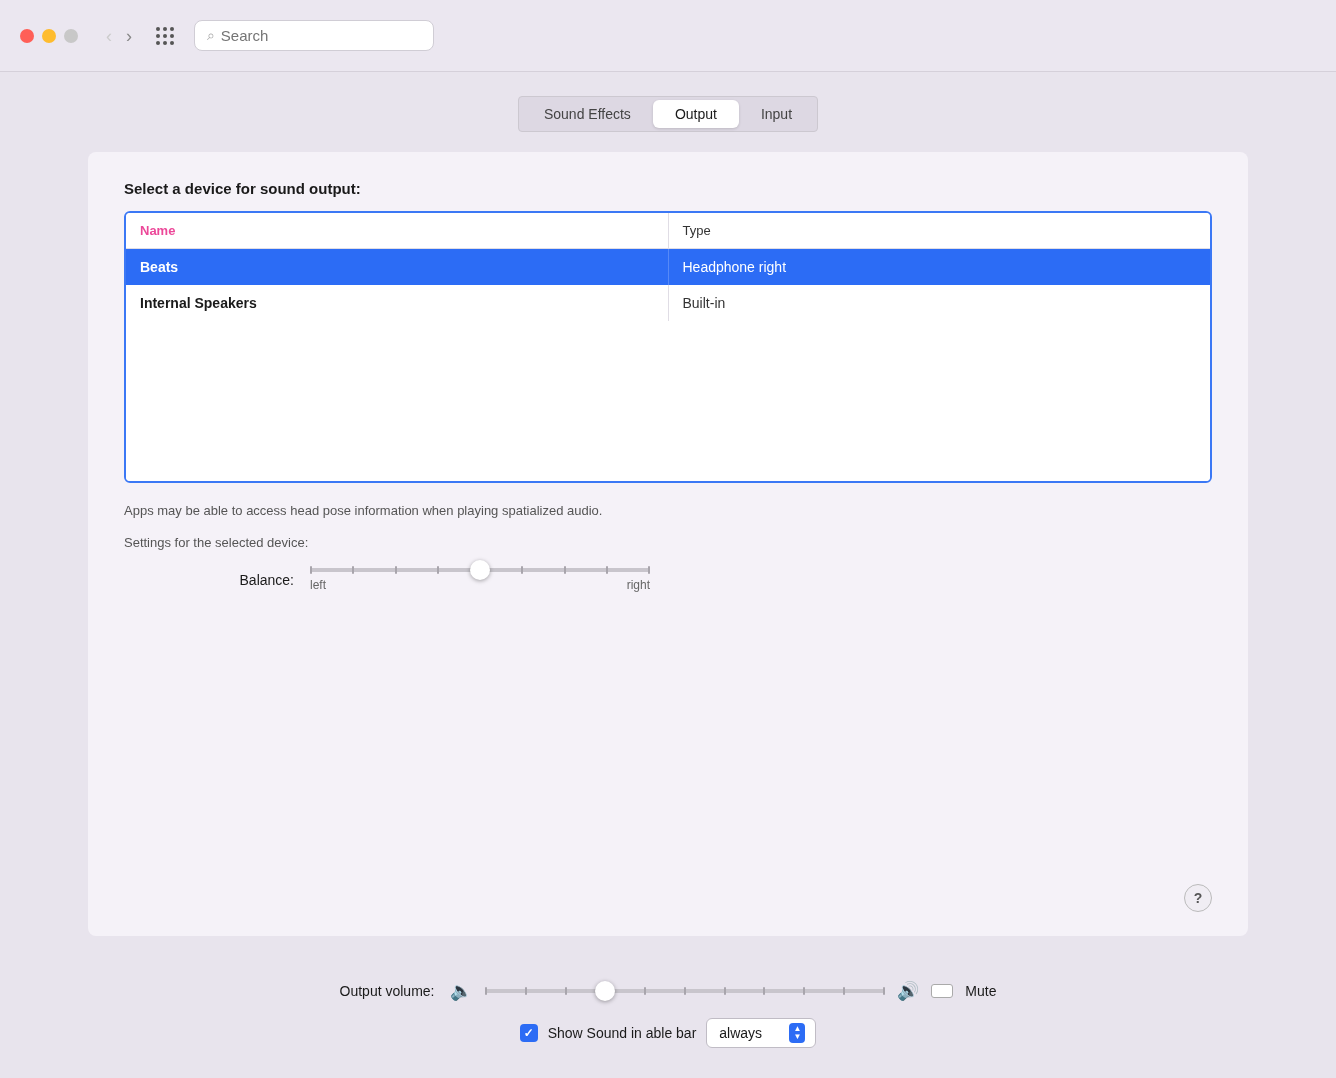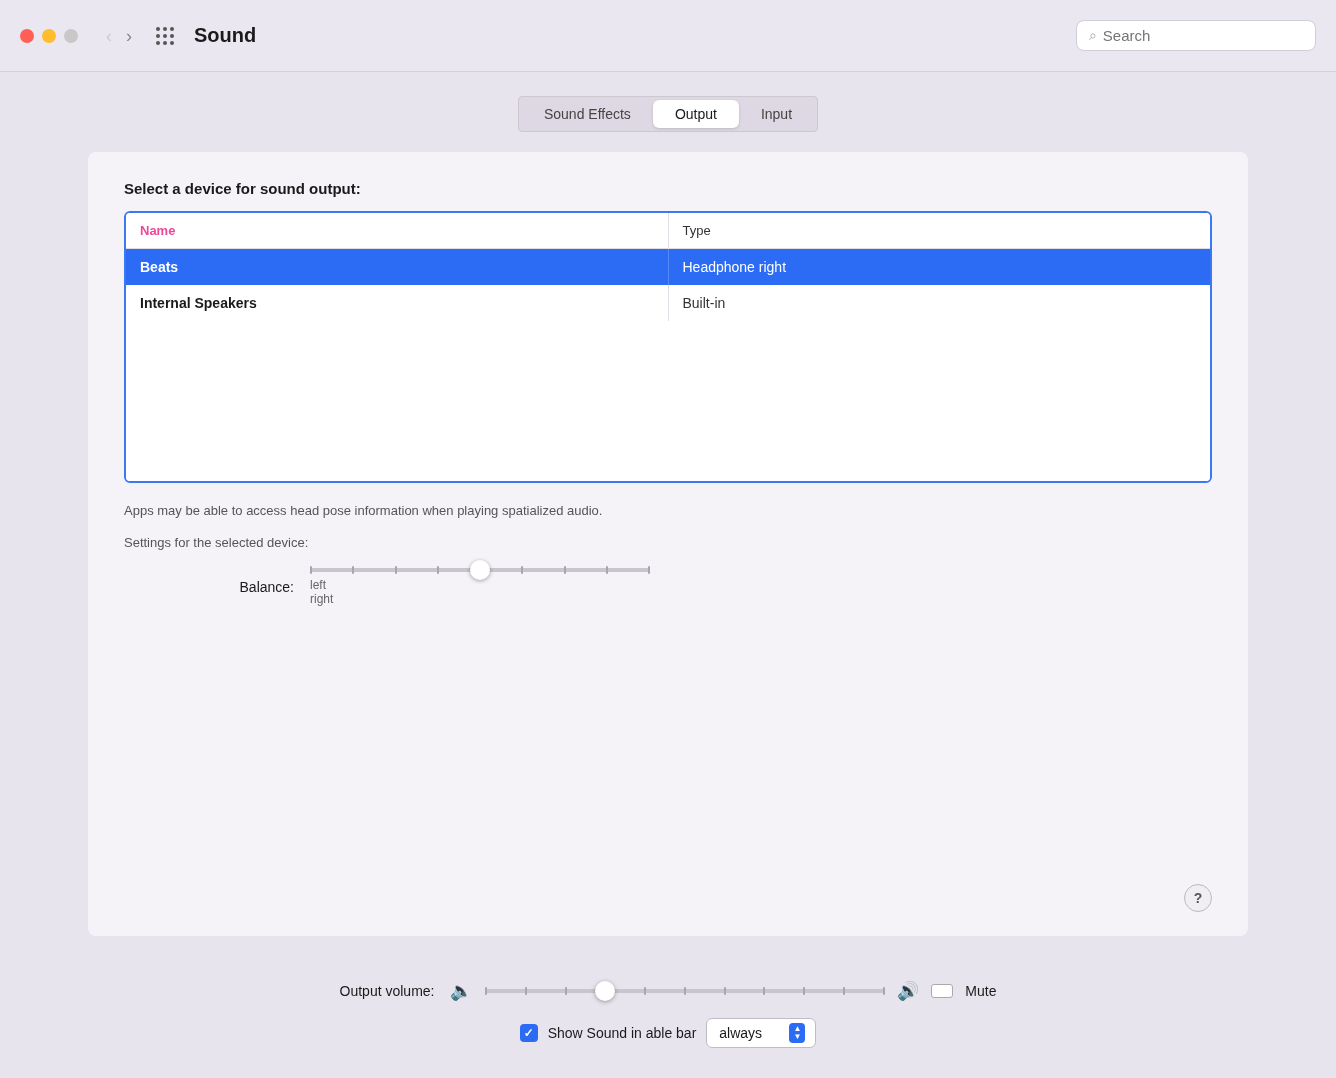--- a/index.html
+++ b/index.html
@@ -319,21 +319,20 @@
       transform: translateY(-50%);
       cursor: pointer;
     }
 
     .slider-labels {
       display: flex;
       justify-content: space-between;
       margin-top: 6px;
       font-size: 12px;
       color: #666;
-      flex-direction: column;
     }
 
     .help-btn {
       align-self: flex-end;
       width: 28px;
       height: 28px;
       border-radius: 50%;
       border: 1px solid #bbb;
       background: #f0edf3;
       cursor: pointer;
@@ -498,21 +497,20 @@
       <div class="grid-dot"></div>
       <div class="grid-dot"></div>
     <div class="grid-dot"></div>
       <div class="grid-dot"></div>
       <div class="grid-dot"></div>
     <div class="grid-dot"></div>
       <div class="grid-dot"></div>
       <div class="grid-dot"></div>
   </div>
 
-  <span class="window-title">Sound</span>
 
   <div class="search-bar">
     <span class="search-icon-svg">⌕</span>
     <input type="text" placeholder="Search" style="">
   </div>
 </div>
 
 <div class="main-content">
 
   <div class="tabs-container">

